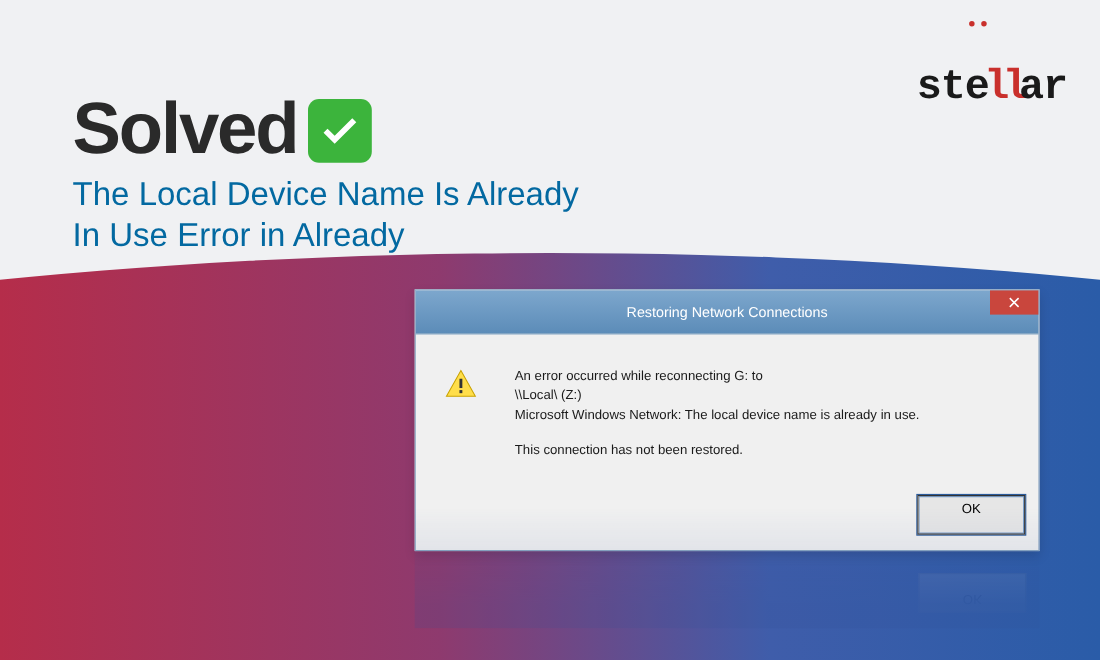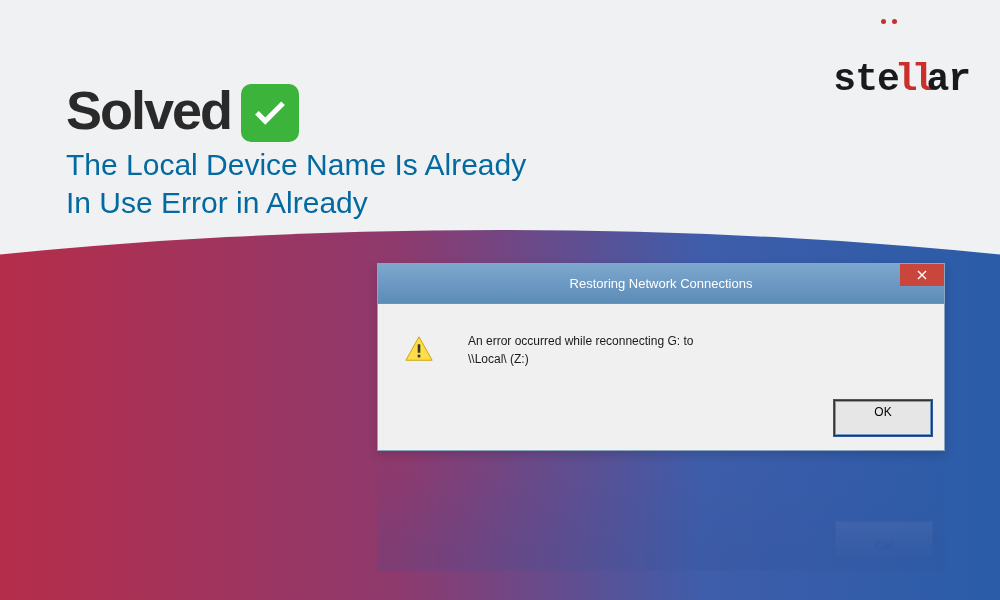--- a/index.html
+++ b/index.html
@@ -46,21 +46,21 @@
   .logo-dots span {
     width: 5px; height: 5px; background: #c9302c; border-radius: 50%;
   }
   .headline {
     position: absolute;
     top: 78px;
     left: 66px;
   }
   .solved-row { display: flex; align-items: center; gap: 10px; }
   .solved-text {
-    font-size: 54px;
+    font-size: 66px;
     font-weight: 800;
     color: #2a2a2a;
     letter-spacing: -2px;
   }
   .check-badge {
     width: 58px; height: 58px;
     background: #3cb43c;
     border-radius: 10px;
     display: flex; align-items: center; justify-content: center;
     margin-top: 6px;
@@ -191,21 +191,23 @@
       <svg viewBox="0 0 32 32">
         <path d="M16 3 30 28 H2 Z" fill="#ffde4a" stroke="#c9a200" stroke-width="1"></path>
         <rect x="14.6" y="11" width="2.8" height="9" fill="#333"></rect>
         <rect x="14.6" y="22" width="2.8" height="3" fill="#333"></rect>
       </svg>
     </div>
     <div class="msg">
       <p>
         <span>An error occurred while reconnecting G: to</span><br>
         <span>\\Local\ (Z:)</span><br>
+        <span>Microsoft Windows Network: The local device name is already in use.</span>
       </p>
+      <p>This connection has not been restored.</p>
     </div>
   </div>
   <div class="dialog-footer">
     <div class="ok-btn">OK</div>
   </div>
 </div>
 
 <div class="reflection">
   <div class="dialog-footer">
     <div class="ok-btn">OK</div>

